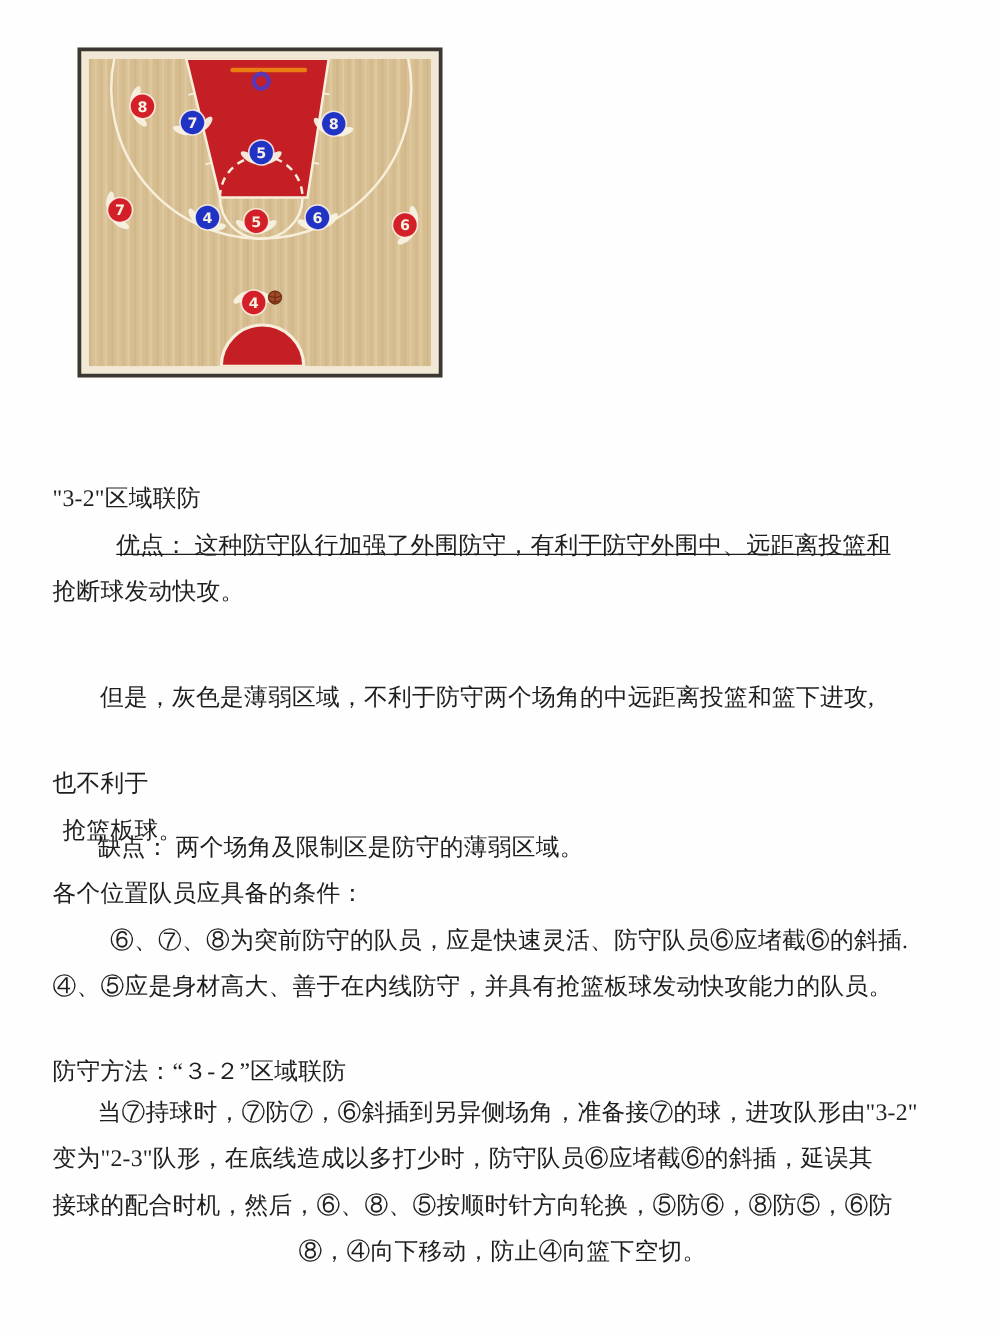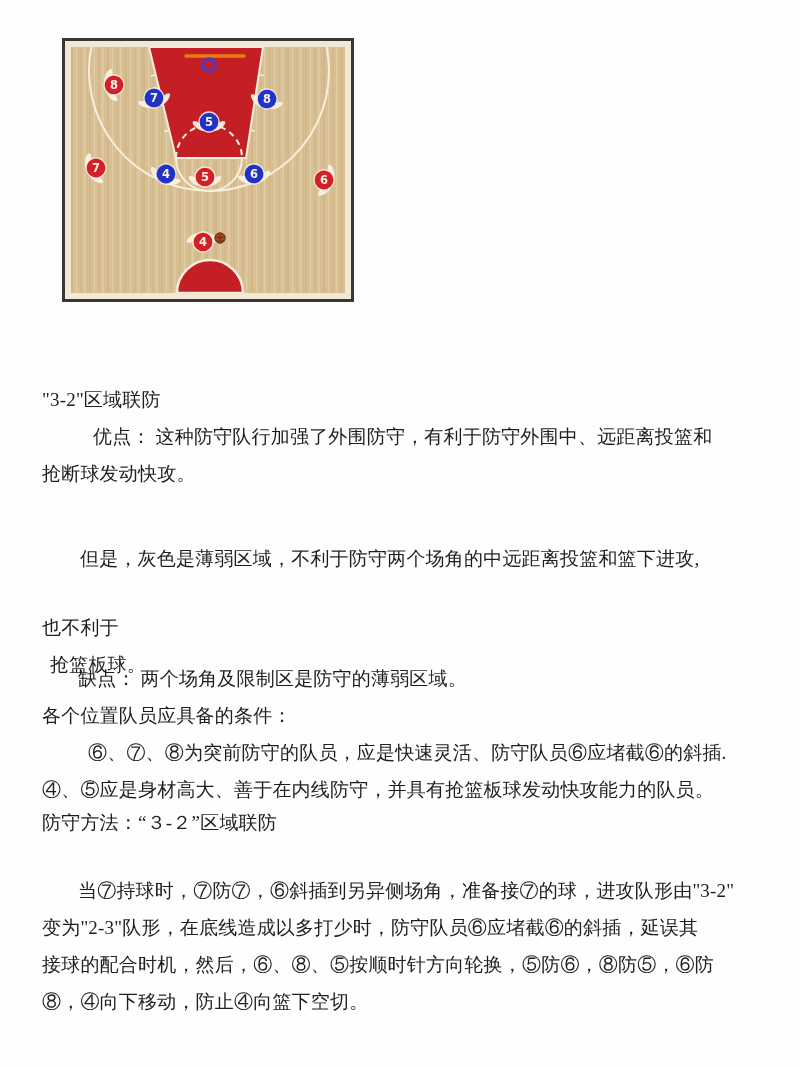--- a/index.html
+++ b/index.html
@@ -151,38 +151,38 @@
             <path class="seam" d="M -4.6 2.2 Q 0 4.8 4.6 2.2"></path>
             <path class="seam" d="M 0 -5.2 L 0 5.2"></path>
           </g>
         </g>
     </svg>
   </div>
 
   <div class="text-body">
       <div class="para" style="top: 381px;">
         <div class="line" style="text-indent: 0px;">"3-2"区域联防</div>
-        <div class="line" style="text-indent: 51px;">优点： 这种防守队行加强了外围防守，有利于防守外围中、远距离投篮和</div>
+        <div class="line" style="text-indent: 51px; text-decoration: underline;">优点： 这种防守队行加强了外围防守，有利于防守外围中、远距离投篮和</div>
         <div class="line" style="text-indent: 0px;">抢断球发动快攻。</div>
       </div>
       <div class="para" style="top: 540px;">
         <div class="line" style="text-indent: 38px;">但是，灰色是薄弱区域，不利于防守两个场角的中远距离投篮和篮下进攻,</div>
         <div class="line" style="text-indent: 0px; margin-top: 32px;">也不利于</div>
         <div class="line" style="text-indent: 8px;">抢篮板球。</div>
       </div>
       <div class="para" style="top: 660px;">
         <div class="line" style="text-indent: 36px;">缺点： 两个场角及限制区是防守的薄弱区域。</div>
         <div class="line" style="text-indent: 0px;">各个位置队员应具备的条件：</div>
         <div class="line" style="text-indent: 46px;">⑥、⑦、⑧为突前防守的队员，应是快速灵活、防守队员⑥应堵截⑥的斜插.</div>
         <div class="line" style="text-indent: 0px;">④、⑤应是身材高大、善于在内线防守，并具有抢篮板球发动快攻能力的队员。</div>
       </div>
       <div class="para" style="top: 804px;">
-        <div class="line" style="text-indent: 0px;">防守方法：“３-２”区域联防</div>
+        <div class="line" style="text-indent: 0px; margin-top: 35px;">防守方法：“３-２”区域联防</div>
       </div>
       <div class="para" style="top: 872px;">
         <div class="line" style="text-indent: 36px;">当⑦持球时，⑦防⑦，⑥斜插到另异侧场角，准备接⑦的球，进攻队形由"3-2"</div>
         <div class="line" style="text-indent: 0px;">变为"2-3"队形，在底线造成以多打少时，防守队员⑥应堵截⑥的斜插，延误其</div>
         <div class="line" style="text-indent: 0px;">接球的配合时机，然后，⑥、⑧、⑤按顺时针方向轮换，⑤防⑥，⑧防⑤，⑥防</div>
-        <div class="line" style="text-indent: 0px;">⑧，④向下移动，防止④向篮下空切。</div>
+        <div class="line" style="text-indent: 0px; text-align: center;">⑧，④向下移动，防止④向篮下空切。</div>
       </div>
     </div>
 
 </div>
 
 </body></html>

